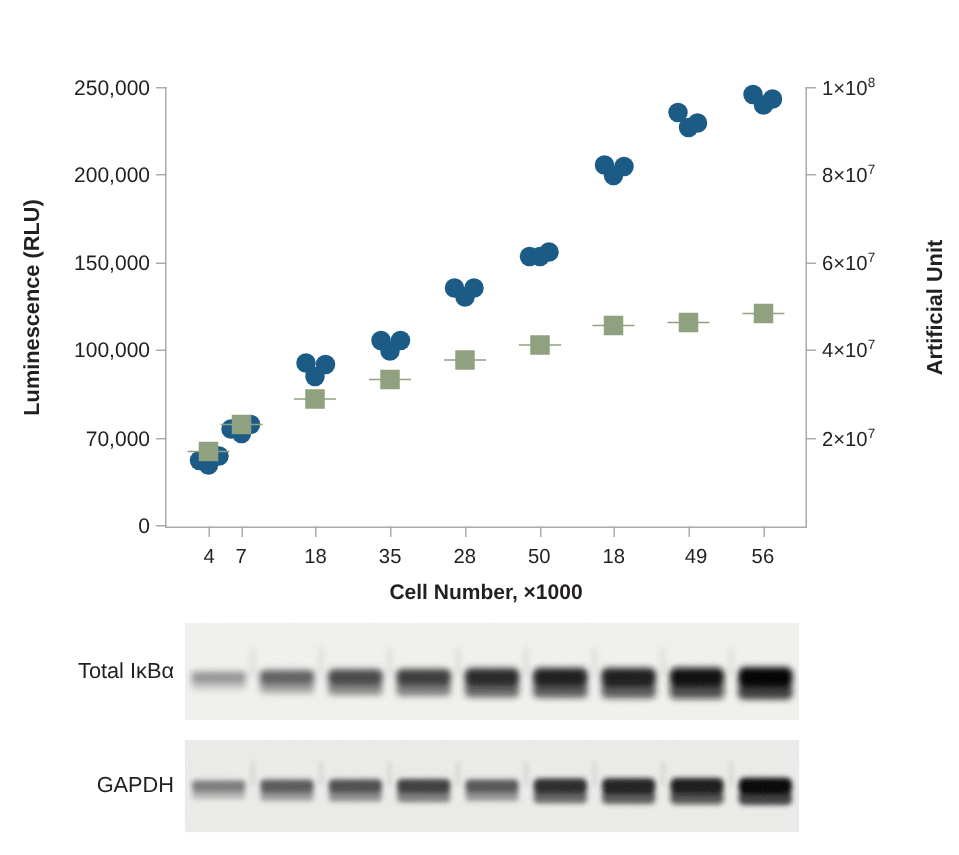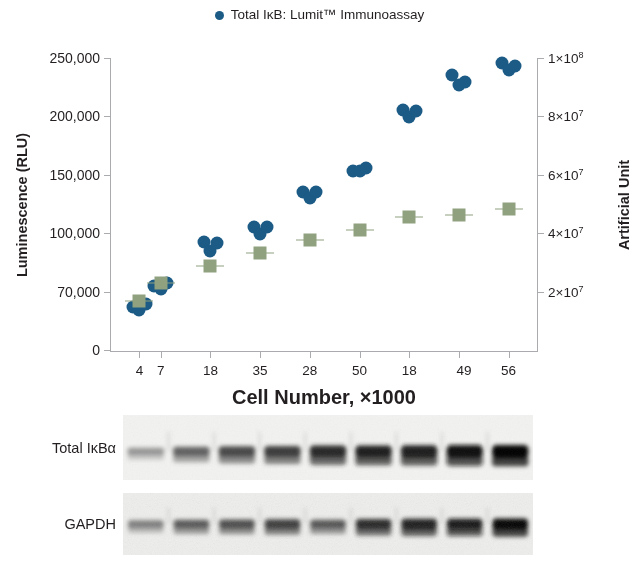--- a/index.html
+++ b/index.html
@@ -75,21 +75,21 @@
   #axis-title-right{
     position:absolute;right:5px;top:24px;height:294px;width:20px;
     display:flex;align-items:center;justify-content:center;
   }
   #axis-title-right span{
     transform:rotate(-90deg);white-space:nowrap;
     font-size:14.5px;font-weight:bold;color:#231f20;
   }
   #axis-title-bottom{
     position:absolute;left:110px;top:352px;width:428px;
-    text-align:center;font-size:20px;font-weight:bold;color:#231f20;
+    text-align:center;font-size:14px;font-weight:bold;color:#231f20;
   }
 
   .pt-circle{
     position:absolute;width:13px;height:13px;border-radius:50%;
     background:#1b5b86;transform:translate(-50%,-50%);
   }
   .pt-square{
     position:absolute;width:13px;height:13px;
     background:#8fa17e;transform:translate(-50%,-50%);
   }
@@ -113,24 +113,20 @@
     overflow:hidden;
   }
   .blot-img svg{display:block;width:100%;height:100%;}
 </style>
 </head>
 <body>
 
 <div id="figure">
 
   <div id="legend">
-    <div class="legend-entry">
-      <span class="legend-marker-circle"></span>
-      <span class="legend-text">Total IκB: Lumit™ Immunoassay</span>
-    </div>
   </div>
 
   <div id="plot-area">
 
     <div id="axis-title-left">
       <span>Luminescence (RLU)</span>
     </div>
 
     <div id="axis-title-right">
       <span>Artificial Unit</span>

